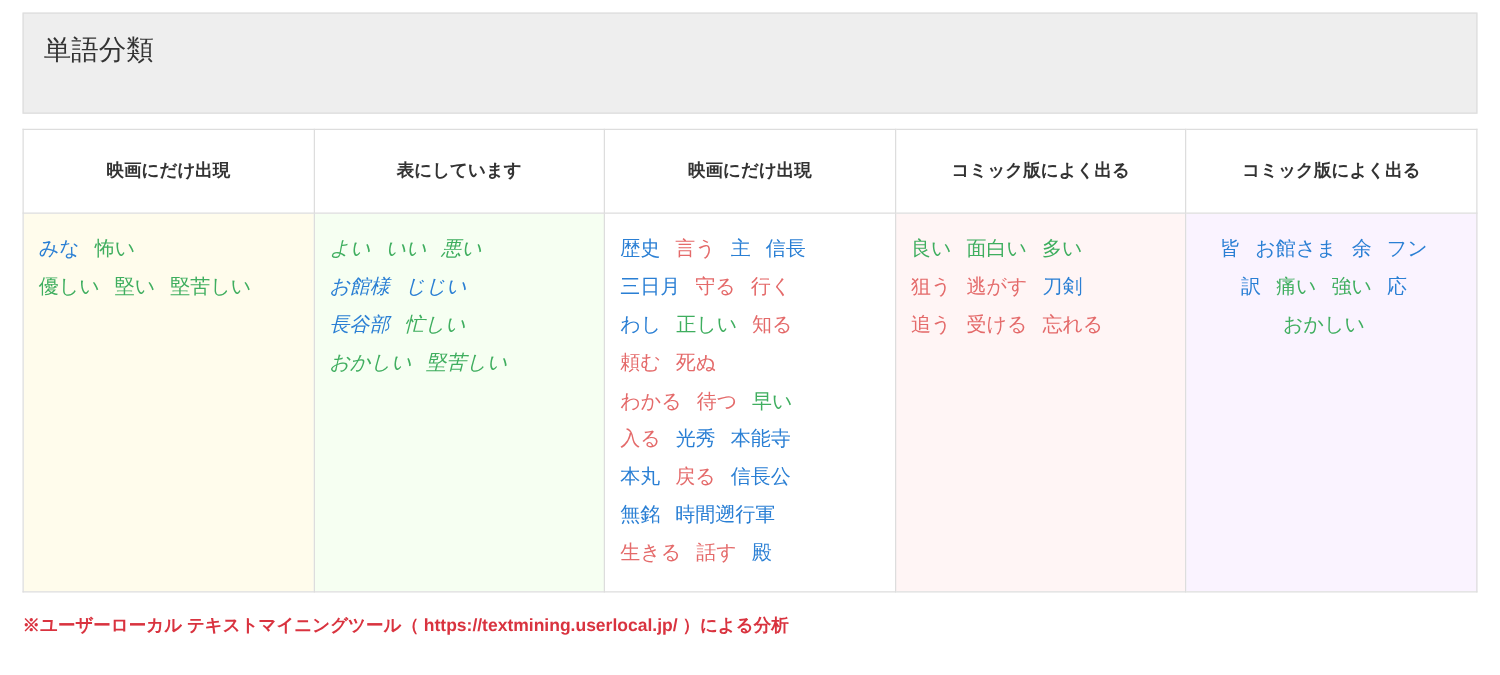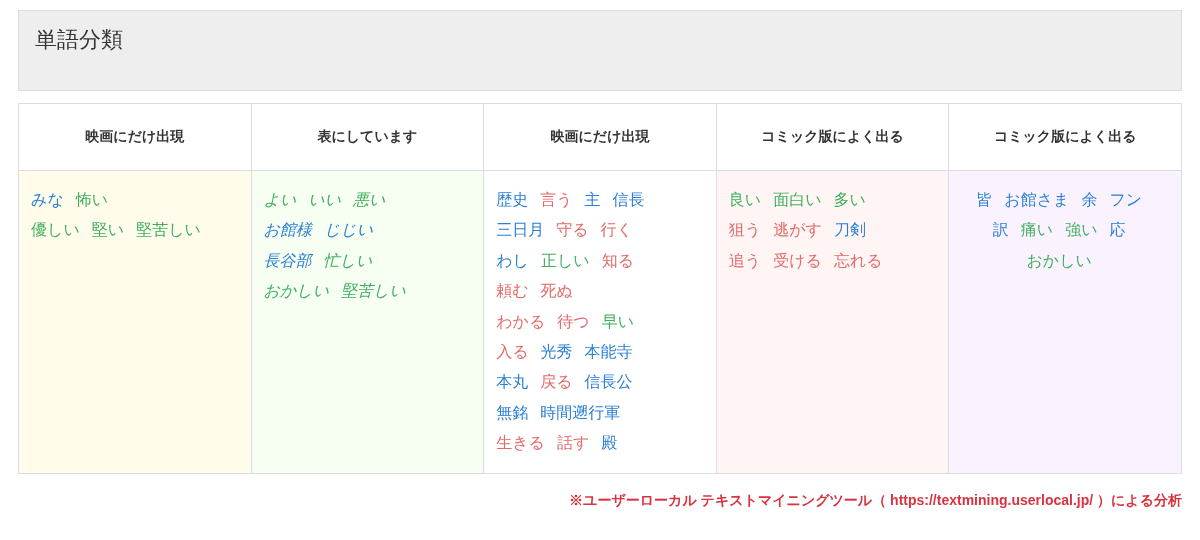--- a/index.html
+++ b/index.html
@@ -50,21 +50,21 @@
   .col-0 { background: #fffcec; }
   .col-1 { background: #f6fff2; font-style: italic; }
   .col-2 { background: #ffffff; }
   .col-3 { background: #fff5f5; }
   .col-4 { background: #faf3ff; text-align: center; }
   .w { display: inline; margin-right: 12px; white-space: nowrap; }
   .c-blue { color: #2a7fd4; }
   .c-red  { color: #e46a6a; }
   .c-green{ color: #3fae5f; }
   .credit {
-    text-align: right;
+    text-align: left;
     color: #d9333f;
     font-weight: 700;
     font-size: 14px;
     margin-top: 18px;
   }
   .credit a { color: #d9333f; text-decoration: none; }
 </style>
 </head>
 <body>
 

